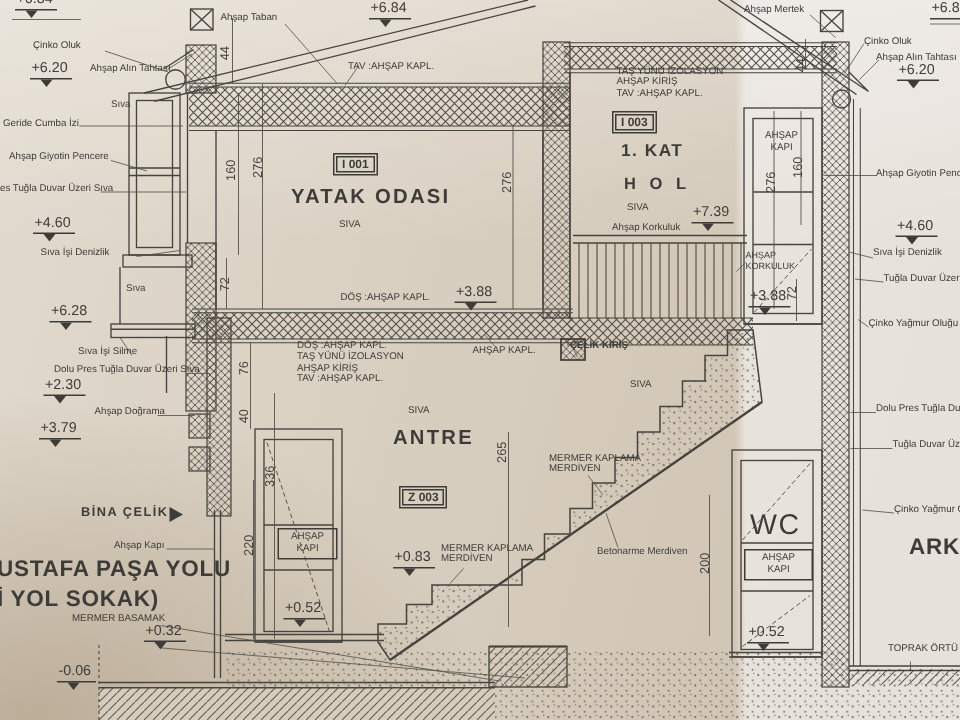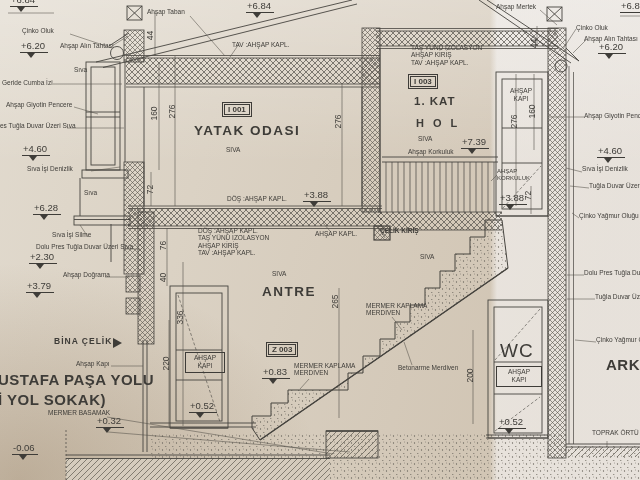--- a/index.html
+++ b/index.html
@@ -187,21 +187,21 @@
 <div class="t s8 b" style="left:54px;top:337px;letter-spacing:1px">BİNA ÇELİK</div>
 <i class="arrow-r" style="left:113px;top:338px"></i>
 <div class="t s65" style="left:76px;top:360px">Ahşap Kapı</div>
 <div class="t huge" style="left:-2px;top:371px">USTAFA PAŞA YOLU</div>
 <div class="t huge" style="left:-2px;top:391px">İ YOL SOKAK)</div>
 <div class="t s65" style="left:48px;top:409px">MERMER BASAMAK</div>
 <div class="t lvl" style="left:96px;top:416px">
   <span class="v">+0.32</span>
   <i class="tri"></i>
 </div>
-<div class="t lvl" style="left:12px;top:443px">
+<div class="t lvl" style="left:38px;top:443px">
   <span class="v">-0.06</span>
   <i class="tri"></i>
 </div>
 
 <div class="t s65" style="left:147px;top:8px">Ahşap Taban</div>
 <div class="t lvl" style="left:246px;top:1px">
   <span class="v">+6.84</span>
   <i class="tri"></i>
 </div>
 <div class="t s65" style="left:232px;top:41px">TAV :AHŞAP KAPL.</div>
@@ -241,21 +241,21 @@
 <div class="t s65 b" style="left:380px;top:227px">ÇELİK KİRİŞ</div>
 <div class="t s6 wrapbox" style="left:497px;top:168px">AHŞAP KORKULUK</div>
 <div class="t lvl" style="left:499px;top:193px">
   <span class="v">+3.88</span>
   <i class="tri"></i>
 </div>
 
 <div class="t s65" style="left:272px;top:270px">SIVA</div>
 <div class="t s65" style="left:420px;top:253px">SIVA</div>
 <div class="t big" style="left:262px;top:284px">ANTRE</div>
-<div class="t codebox" style="left:268px;top:344px">Z 003</div>
+<div class="t codebox" style="left:268px;top:326px">Z 003</div>
 
 <div class="t s65" style="left:366px;top:302px">
   <span class="blk">MERMER KAPLAMA</span>
   <span class="blk">MERDİVEN</span>
 </div>
 <div class="t s65" style="left:294px;top:362px">
   <span class="blk">MERMER KAPLAMA</span>
   <span class="blk">MERDİVEN</span>
 </div>
 <div class="t s65" style="left:398px;top:364px">Betonarme Merdiven</div>

